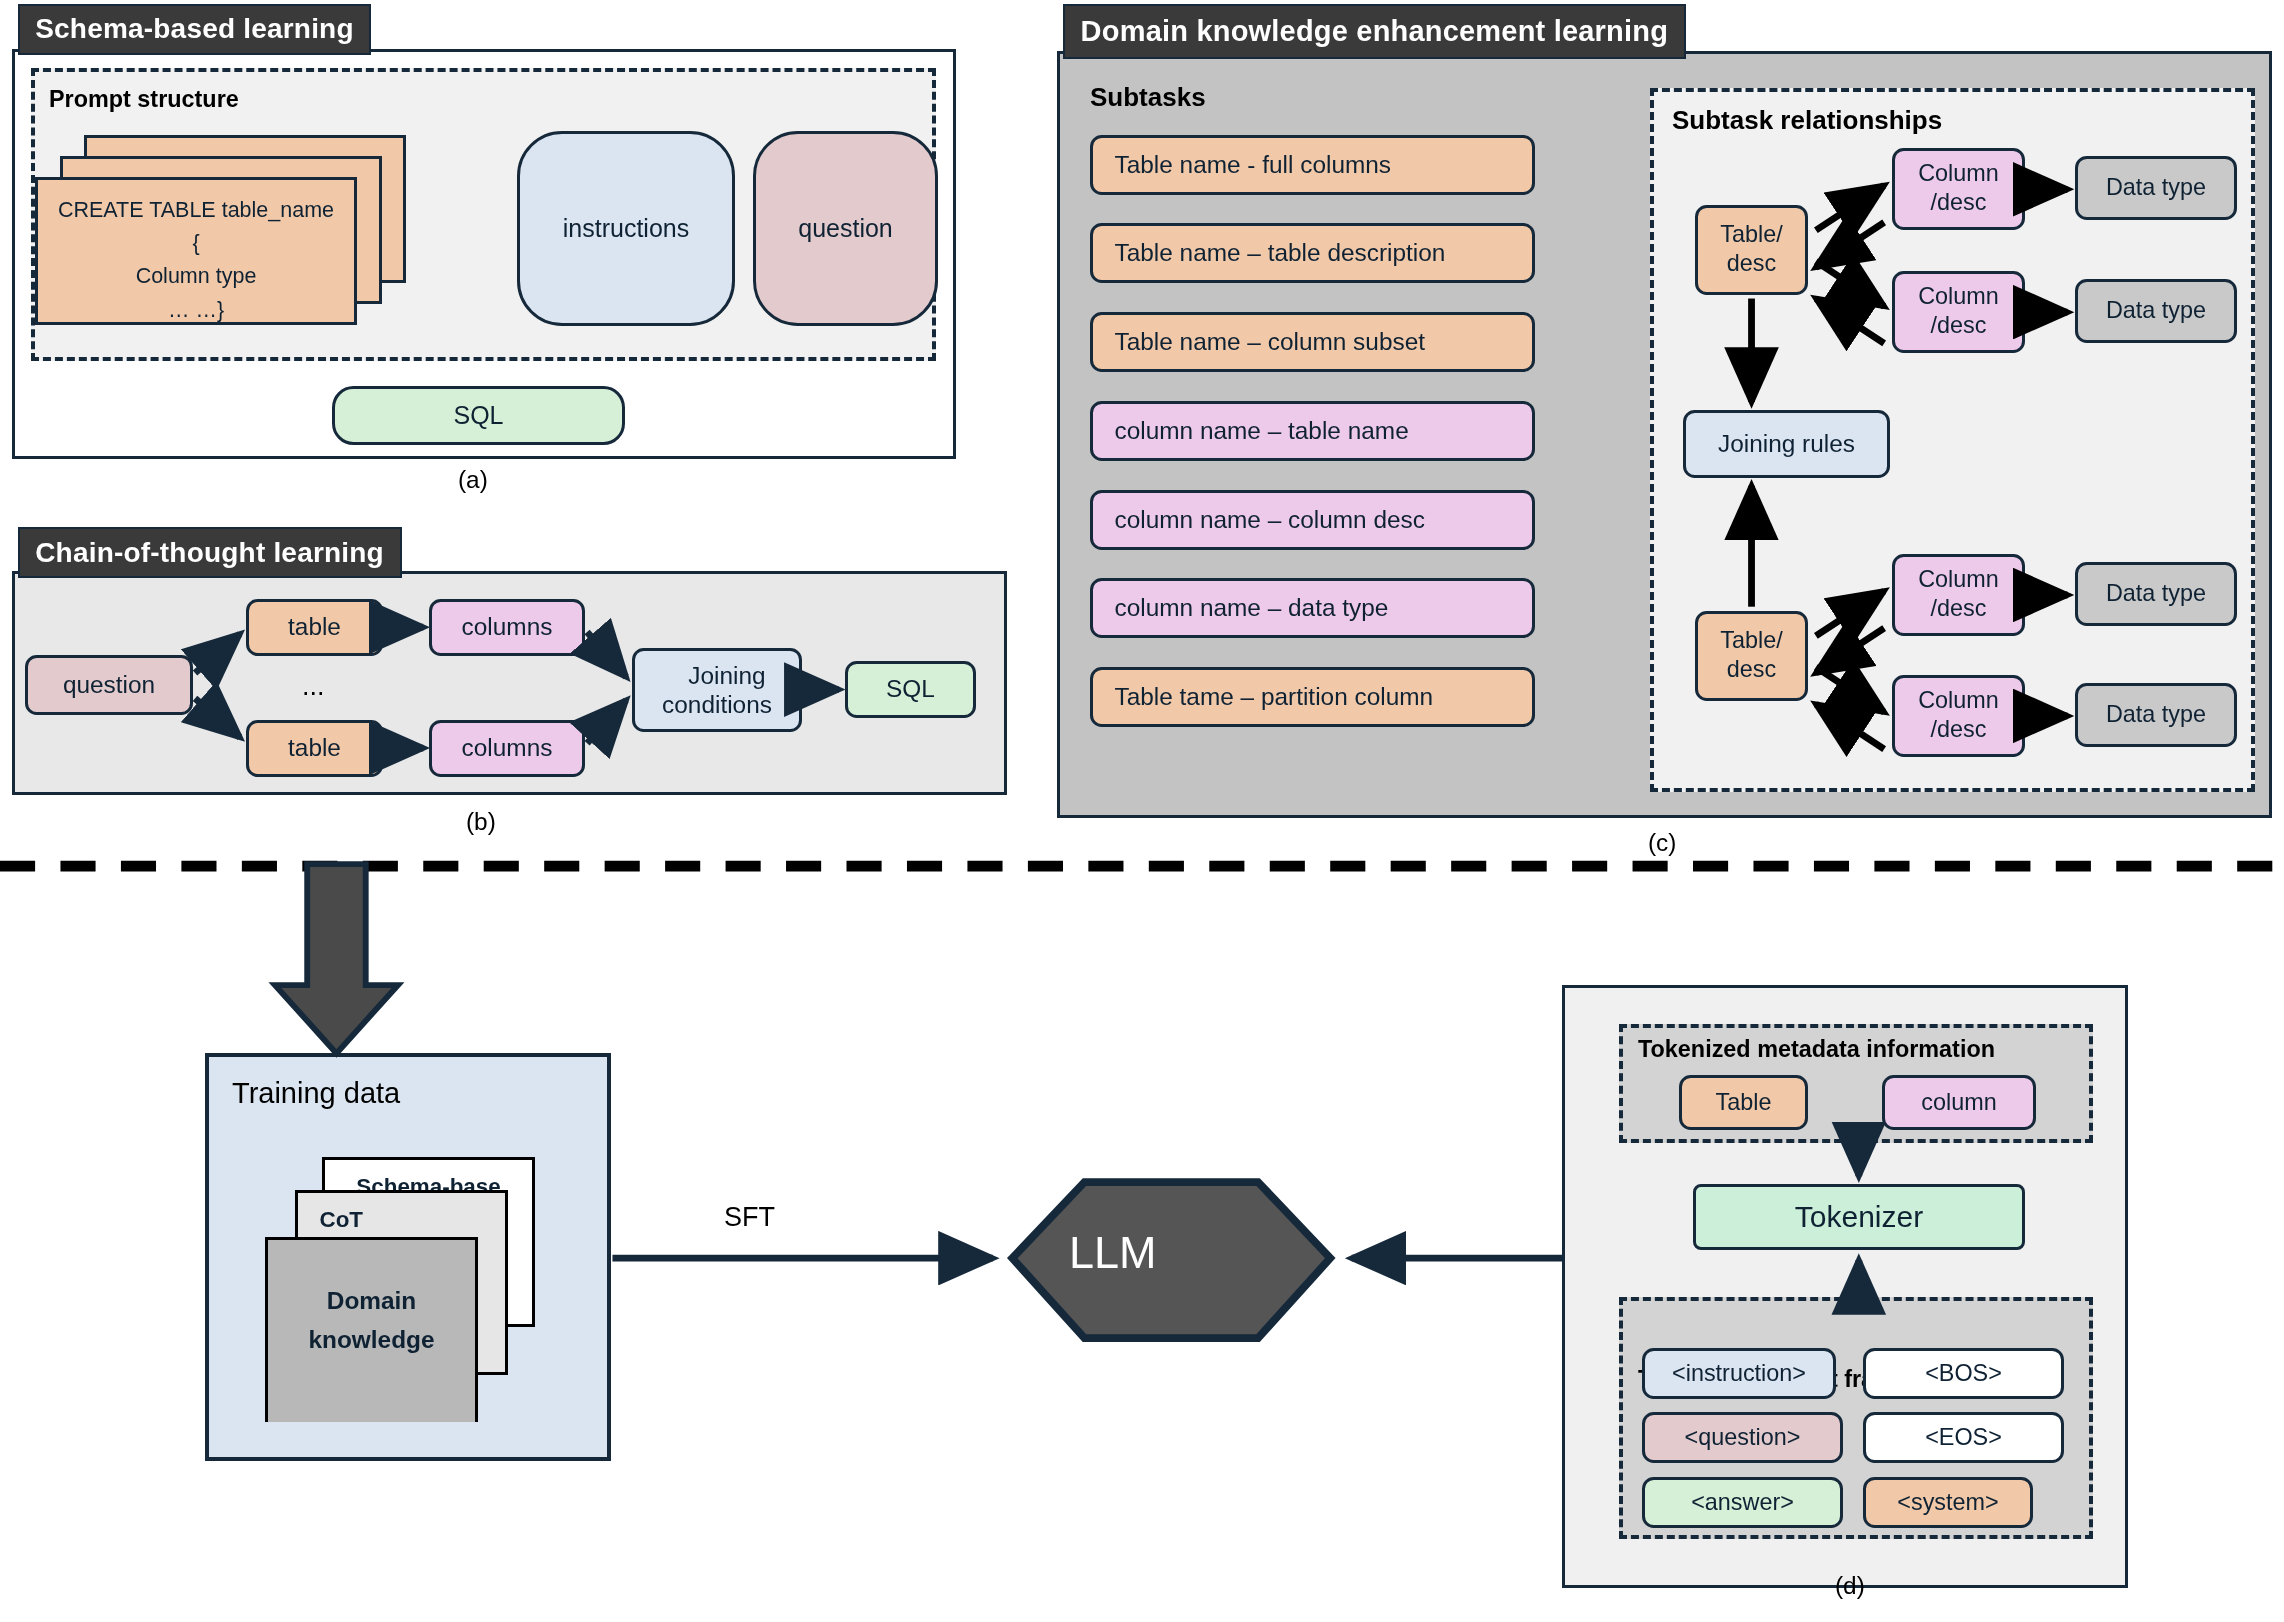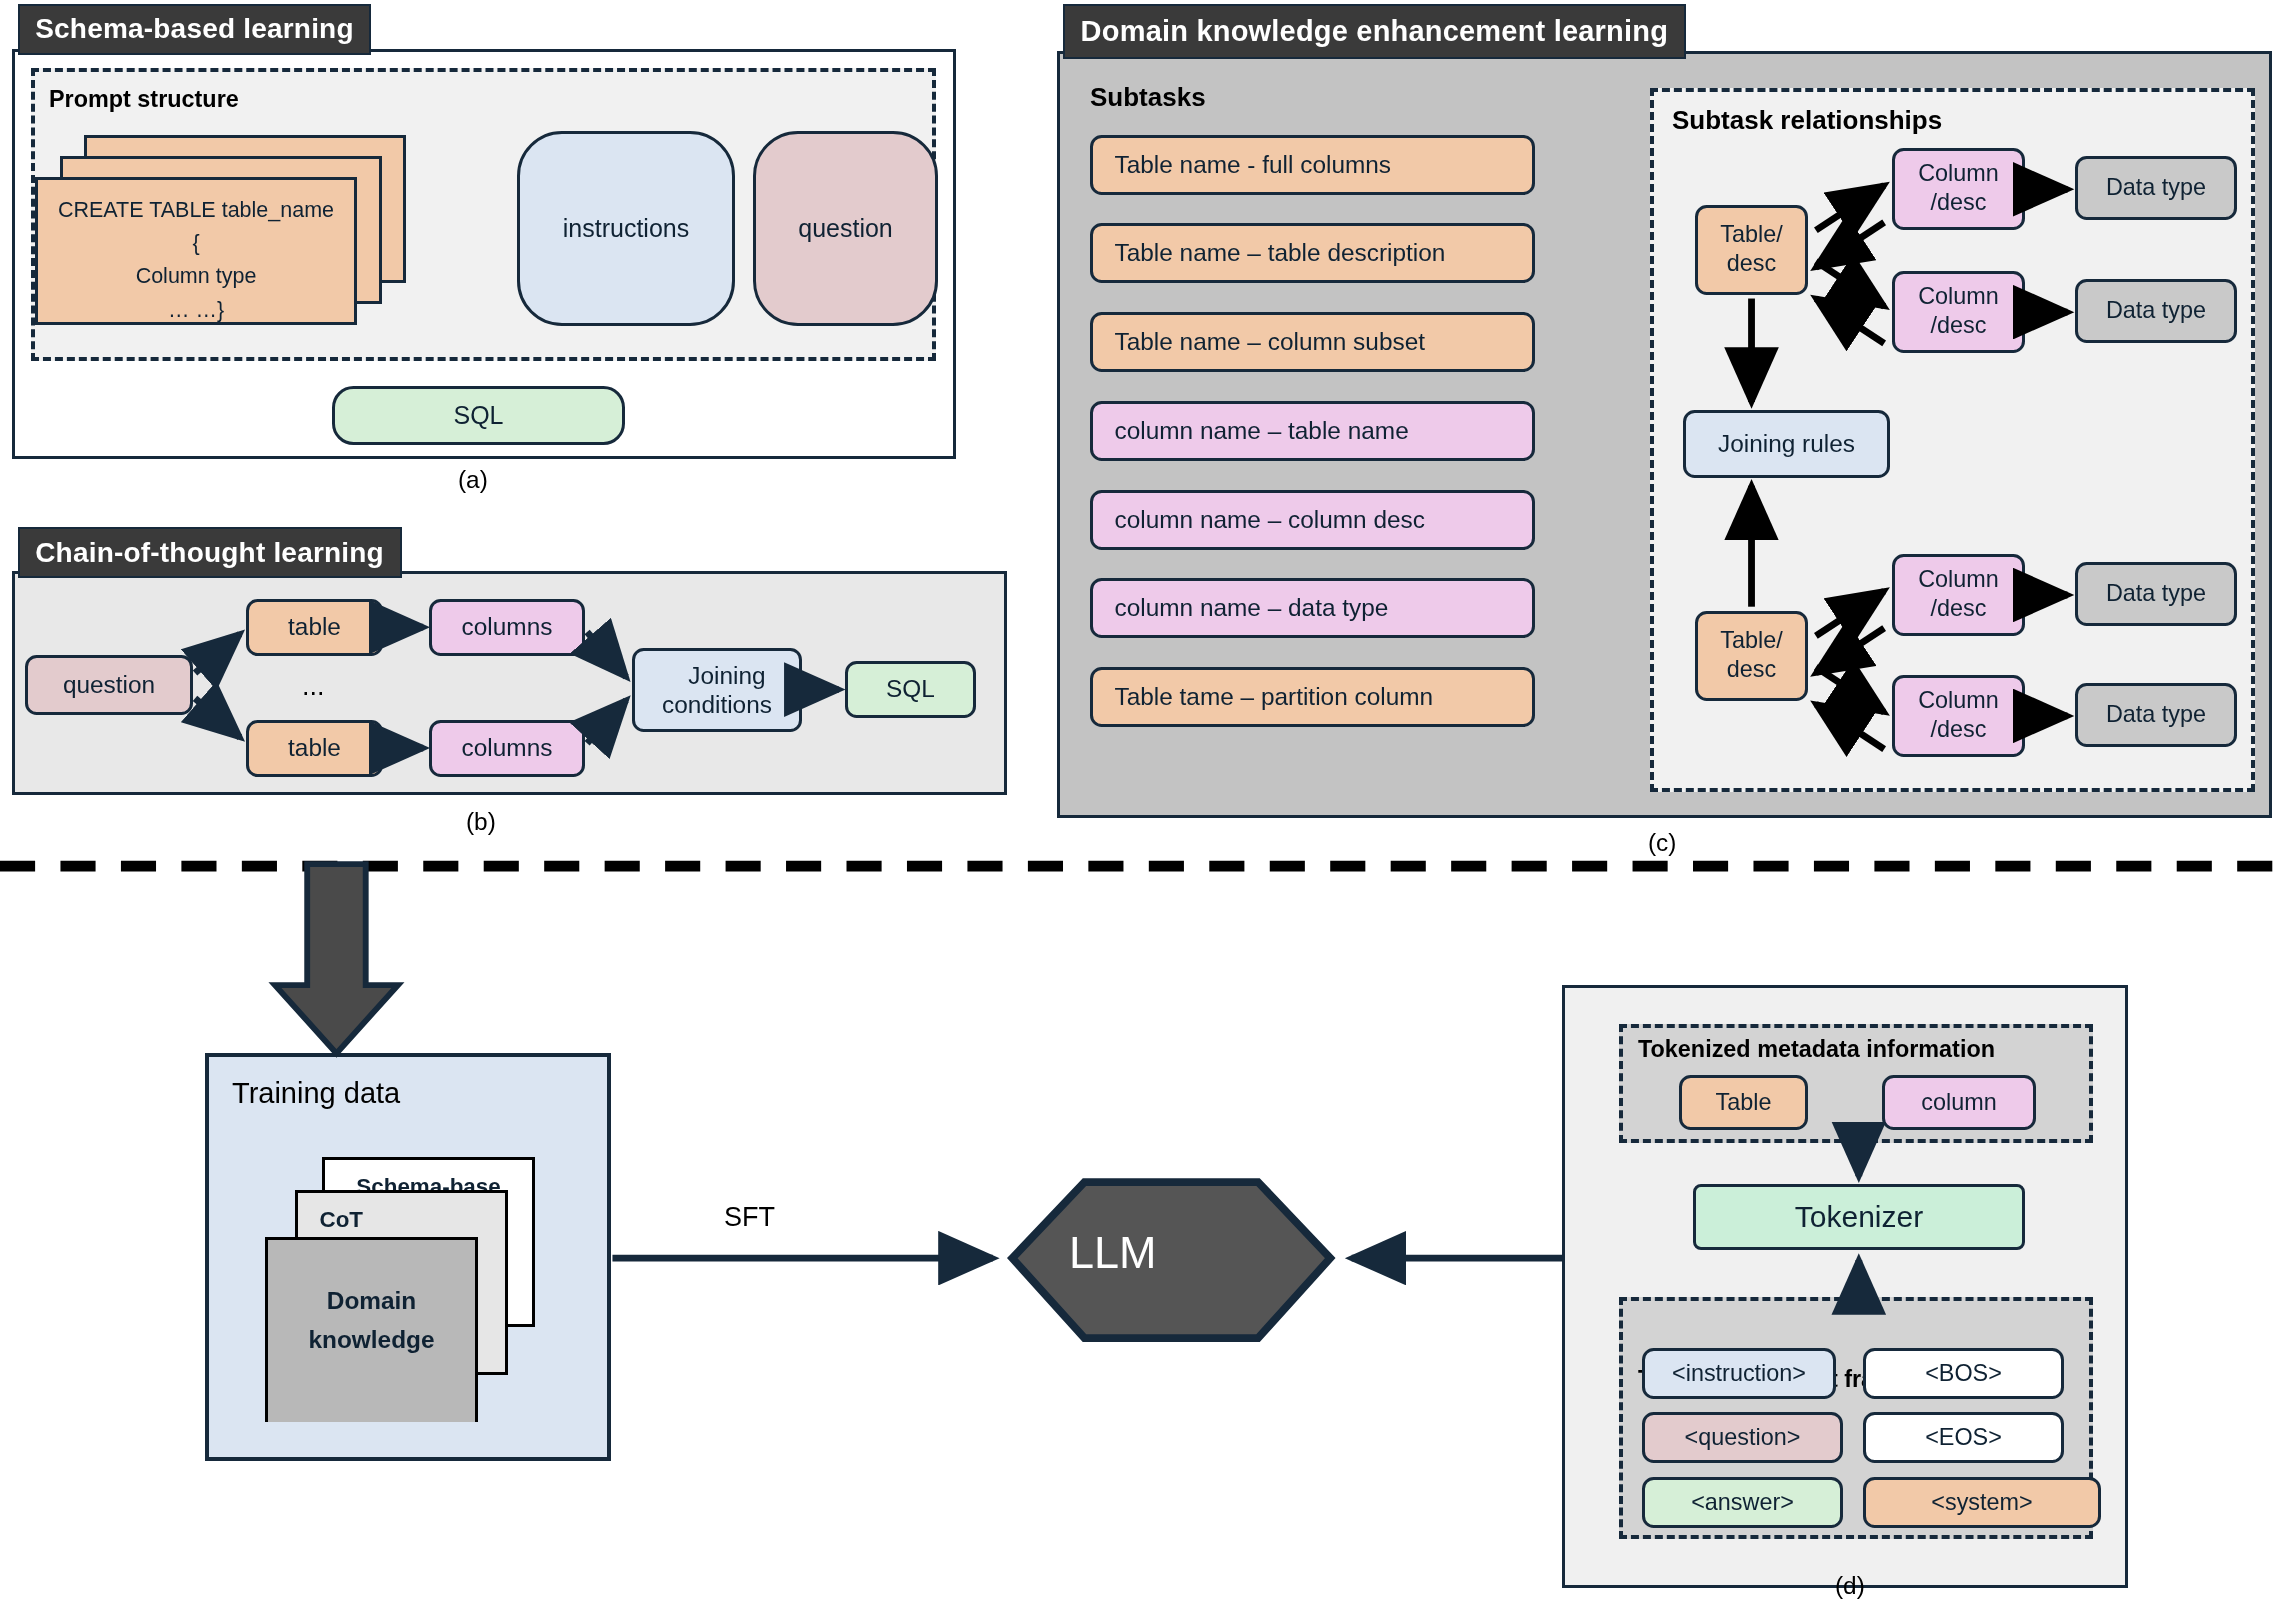--- a/index.html
+++ b/index.html
@@ -186,21 +186,21 @@
   <div class="dashbox f-gray" style="left:1619px;top:1297px;width:474px;height:242px;"></div>
 
   <div class="label" style="left:1638px;top:1366px;font-size:23.4px;">Tokenized prompt framework</div>
 
   <div id="framework-host">
       <div class="node r10 blue" style="position: absolute; left: 1642px; top: 1348px; width: 194px; height: 51px; font-size: 23.4px;">&lt;instruction&gt;</div>
       <div class="node r10 whitefill" style="position: absolute; left: 1863px; top: 1348px; width: 201px; height: 51px; font-size: 23.4px;">&lt;BOS&gt;</div>
       <div class="node r10 rose" style="position: absolute; left: 1642px; top: 1412px; width: 201px; height: 51px; font-size: 23.4px;">&lt;question&gt;</div>
       <div class="node r10 whitefill" style="position: absolute; left: 1863px; top: 1412px; width: 201px; height: 51px; font-size: 23.4px;">&lt;EOS&gt;</div>
       <div class="node r10 green" style="position: absolute; left: 1642px; top: 1477px; width: 201px; height: 51px; font-size: 23.4px;">&lt;answer&gt;</div>
-      <div class="node r10 orange" style="position: absolute; left: 1863px; top: 1477px; width: 238px; height: 51px; font-size: 23.4px;">&lt;system&gt;</div>
+      <div class="node r10 orange" style="position: absolute; left: 1863px; top: 1477px; width: 170px; height: 51px; font-size: 23.4px;">&lt;system&gt;</div>
     </div>
 
   <div class="caption" style="left:1835px;top:1572px;font-size:24.4px;">(d)</div>
 
   <div class="abs" style="left:205px;top:1053px;width:406px;height:408px;background:#dbe5f2;border:4.9px solid #16293b;"></div>
 
   <div class="caption" style="left:232px;top:1077px;font-size:29px;">Training data</div>
 
   <div class="doc" style="left:322px;top:1157px;width:213px;height:170px;background:#ffffff;align-items:flex-start;padding-top:13.7px;font-size:22.4px;">Schema-base</div>
 

